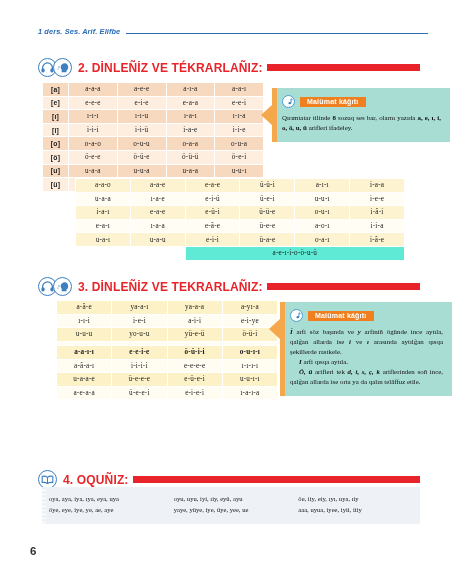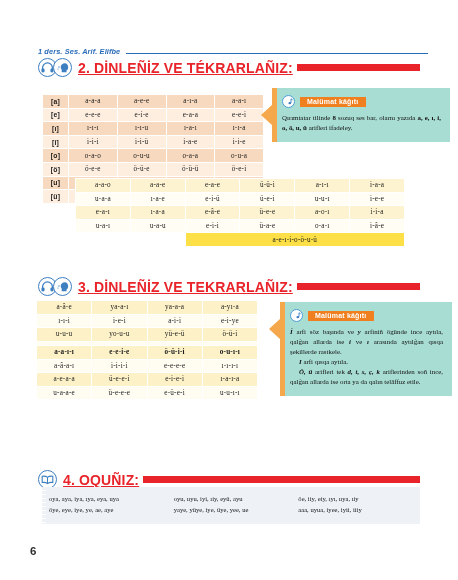--- a/index.html
+++ b/index.html
@@ -7,21 +7,21 @@
     width: 458px; height: 580px;
     background: #ffffff;
     font-family: "Liberation Serif", serif;
     overflow: hidden;
   }
   .page { position: relative; width: 458px; height: 580px; background: #fff; }
 
   
   .runhead {
     position: absolute; left: 38px; top: 27px;
-    display: flex; align-items: center; width: 390px; margin-top: 20px;
+    display: flex; align-items: center; width: 390px;
   }
   .runhead-text {
     font-family: "Liberation Sans", sans-serif;
     font-style: italic; font-weight: bold;
     font-size: 7.4px; color: #2b6cb8; white-space: nowrap;
     letter-spacing: .1px;
   }
   .runhead-rule {
     flex: 1; height: 1px; background: #2b6cb8; margin-left: 6px; margin-top: 3px;
   }
@@ -32,52 +32,52 @@
   .ico {
     width: 19px; height: 19px; border-radius: 50%;
     border: 1.4px solid #3d7fc1; background: #fff;
     display: flex; align-items: center; justify-content: center;
     position: relative;
   }
   .ico + .ico { margin-left: -4px; }
   .ico svg { display: block; }
   .sec-label {
     font-family: "Liberation Sans", sans-serif;
-    font-weight: bold; font-size: 14px; color: #e8242a;
-    margin-left: 6px; white-space: nowrap; letter-spacing: .15px; text-decoration: underline;
+    font-weight: bold; font-size: 12px; color: #e8242a;
+    margin-left: 6px; white-space: nowrap; letter-spacing: .15px;
   }
   .sec-bar { flex: 1; height: 7px; background: #e8242a; margin-left: 4px; }
 
   
   table.grid { border-collapse: collapse; table-layout: fixed; }
   table.grid td {
     font-family: "Liberation Serif", serif;
     font-size: 7.2px; text-align: center; color: #1a1a1a;
     padding: 2.3px 0; border: .6px solid #ffffff;
     letter-spacing: .2px; white-space: nowrap;
   }
 
   
-  #table-vowels { position: absolute; left: 42px; top: 94px; width: 222px; }
+  #table-vowels { position: absolute; left: 42px; top: 82px; width: 222px; }
   #table-vowels td { }
   #table-vowels tr:nth-child(odd) td { background: #f7d9bf; }
   #table-vowels tr:nth-child(even) td { background: #fdeee0; }
   #table-vowels td.k {
     font-family: "Liberation Sans", sans-serif;
     font-weight: bold; font-size: 6.8px; width: 26px;
   }
 
   
   #table-combos { position: absolute; left: 75px; top: 178px; width: 330px; }
   #table-combos tr:nth-child(odd) td { background: #fdf3d0; }
   #table-combos tr:nth-child(even) td { background: #fffdf4; }
-  #table-combos tr.wide td { background: #fde047; }
-
-  
-  #table-yotated { position: absolute; left: 36px; top: 300px; width: 222px; }
+  #table-combos tr.wide td { background: #5eead4; }
+
+  
+  #table-yotated { position: absolute; left: 56px; top: 300px; width: 222px; }
   #table-yotated tr:nth-child(odd) td { background: #fdf1c8; }
   #table-yotated tr:nth-child(even) td { background: #fffdf2; }
   #table-yotated td.b { font-weight: bold; text-align: center; }
   #table-yotated tr.sp td { padding: 1.6px 0; }
 
   
   .callout { position: absolute; }
   .callout-body {
     position: relative; background: #a8ddd4;
     padding: 7px 9px 9px 10px;
@@ -268,20 +268,28 @@
         </tr>
         <tr>
           <td>u-a-a</td>
           <td>ı-a-e</td>
           <td>e-i-ü</td>
           <td>ü-e-i</td>
           <td>u-u-ı</td>
           <td>i-e-e</td>
         </tr>
         <tr>
+          <td>i-a-ı</td>
+          <td>e-a-e</td>
+          <td>e-ü-i</td>
+          <td>ü-ü-e</td>
+          <td>o-u-ı</td>
+          <td>i-â-i</td>
+        </tr>
+        <tr>
           <td>e-a-ı</td>
           <td>ı-a-a</td>
           <td>e-â-e</td>
           <td>ü-e-e</td>
           <td>a-o-ı</td>
           <td>i-i-a</td>
         </tr>
         <tr>
           <td>u-a-ı</td>
           <td>u-a-u</td>
@@ -350,30 +358,30 @@
           <td class="b">ö-ü-i-i</td>
           <td class="b">o-u-ı-ı</td>
         </tr>
         <tr>
           <td>a-â-a-ı</td>
           <td>i-i-i-i</td>
           <td>e-e-e-e</td>
           <td>ı-ı-ı-ı</td>
         </tr>
         <tr>
+          <td>u-a-a-e</td>
+          <td>ü-e-e-e</td>
+          <td>e-ü-e-i</td>
+          <td>u-u-ı-ı</td>
+        </tr>
+        <tr>
           <td>a-e-a-a</td>
           <td>ü-e-e-i</td>
           <td>e-i-e-i</td>
           <td>ı-a-ı-a</td>
-        </tr>
-        <tr>
-          <td>u-a-a-e</td>
-          <td>ü-e-e-e</td>
-          <td>e-ü-e-i</td>
-          <td>u-u-ı-ı</td>
         </tr>
       </tbody>
     </table>
 
   <div class="callout" id="callout-iletter">
     <span class="callout-arrow"></span>
     <div class="callout-body">
       <span class="callout-edge"></span>
       <div class="callout-head">
         <span class="callout-badge">

